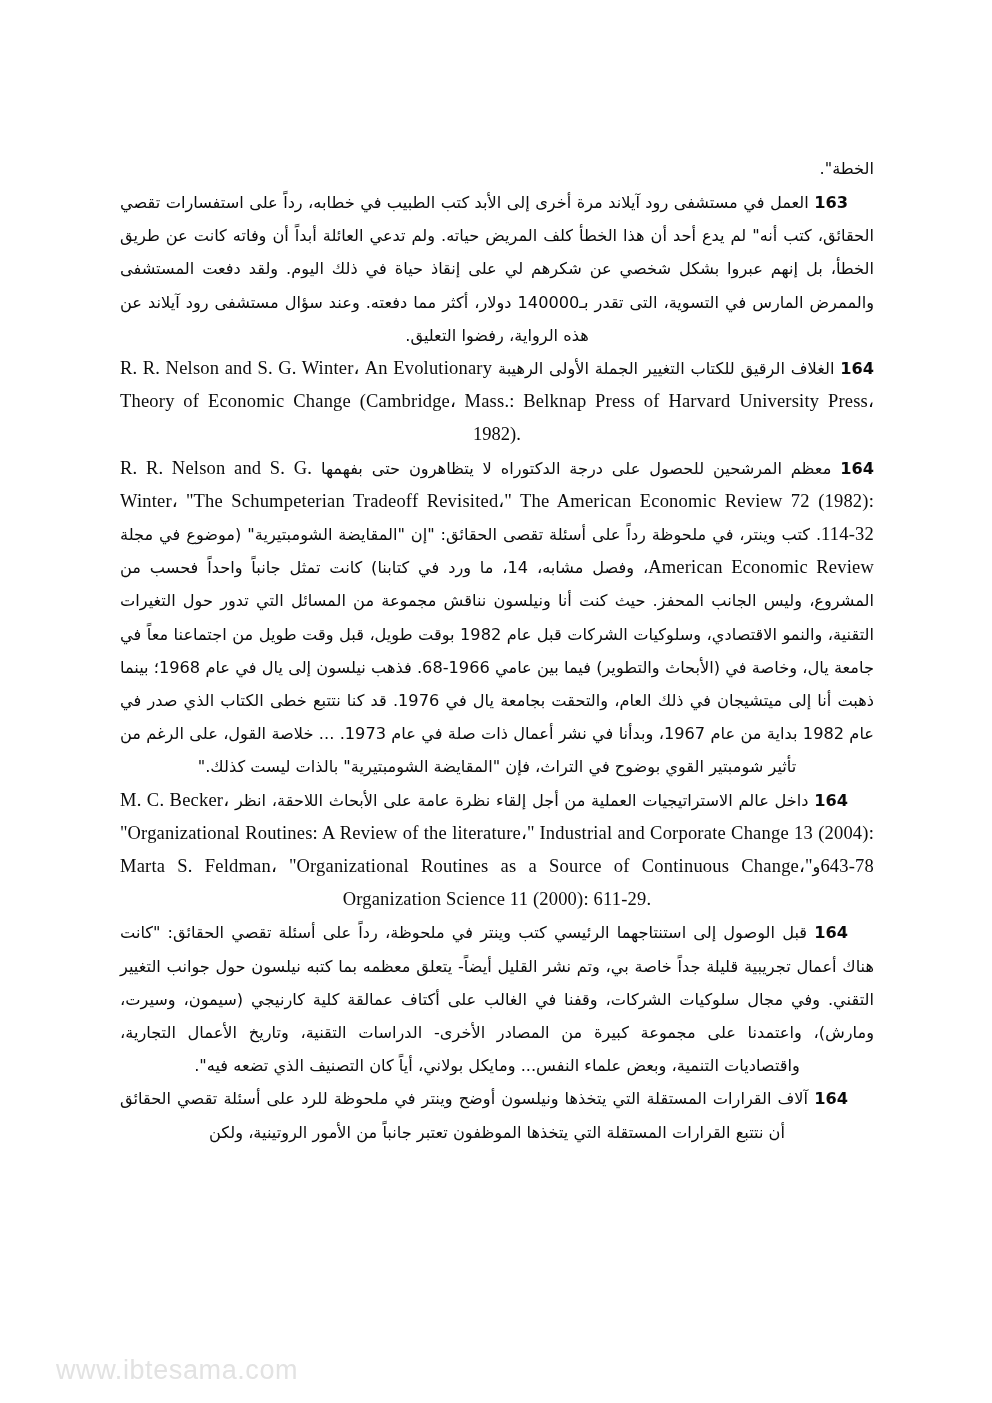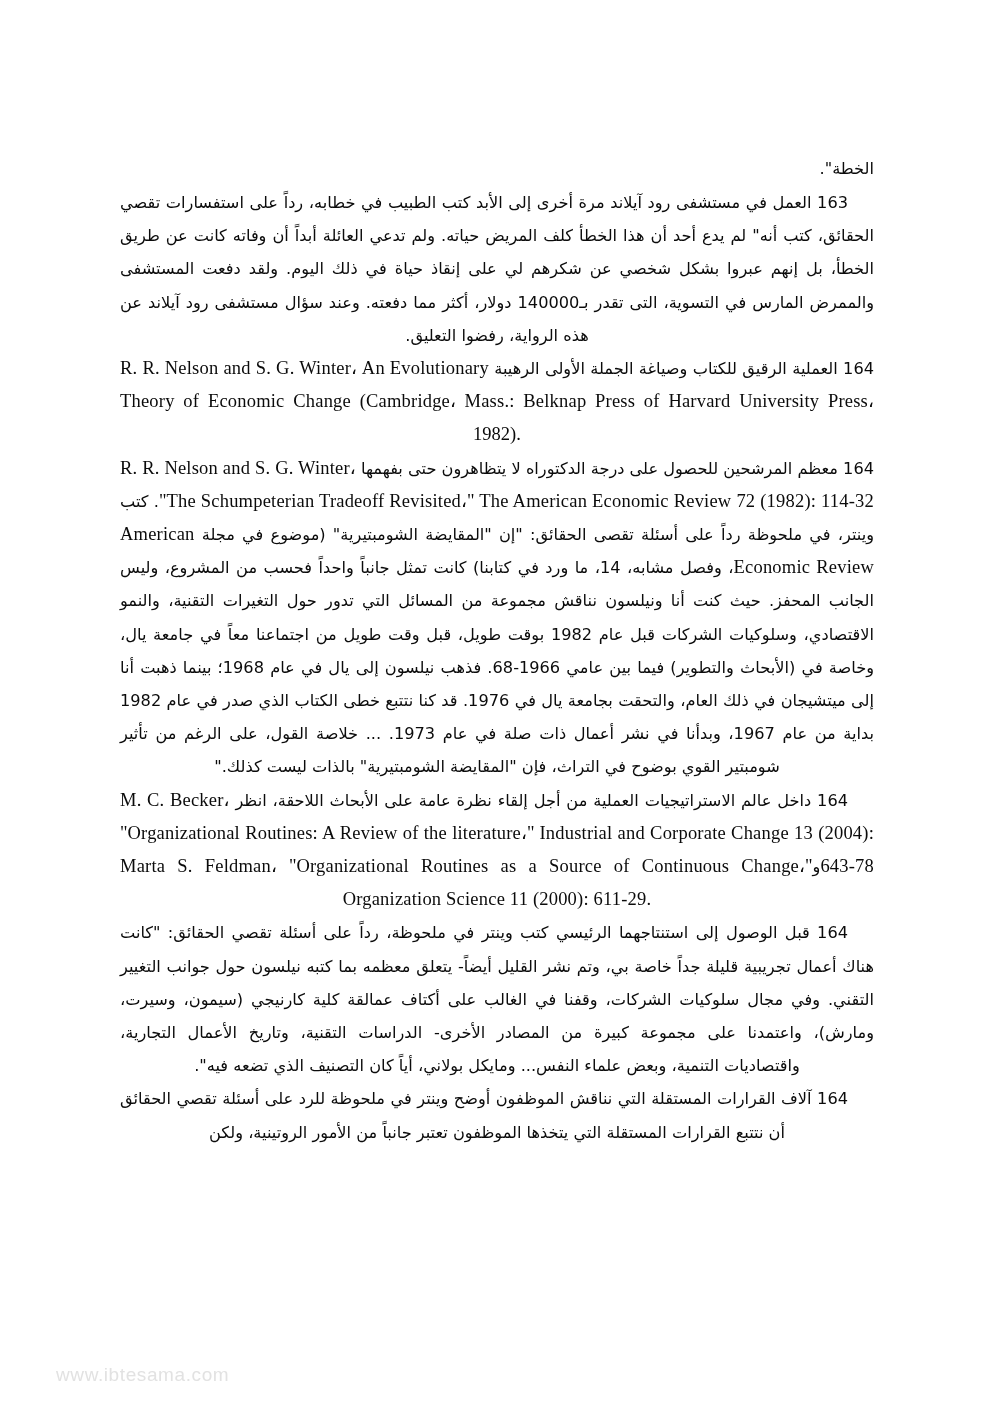--- a/index.html
+++ b/index.html
@@ -75,30 +75,30 @@
   
   .ltr {
     direction: ltr;
     unicode-bidi: embed;
     font-family: "Liberation Serif", "DejaVu Serif", serif;
     font-size: 18.5px;
     letter-spacing: 0.2px;
   }
 
   .note .num {
-    font-weight: normal;
+    font-weight: bold;
   }
 
   
   .watermark {
     position: absolute;
     left: 56px;
     bottom: 17px;
     font-family: "Liberation Sans", "DejaVu Sans", sans-serif;
-    font-size: 19px;
+    font-size: 27px;
     letter-spacing: 0.6px;
     color: #e2e2e2;
     direction: ltr;
     white-space: nowrap;
     user-select: none;
   }
 </style>
 </head>
 <body>
 
@@ -106,36 +106,36 @@
 
   <div class="text-column">
 
     <div class="orphan-line">الخطة".</div>
 
     <p class="note">
       <span class="indent"></span><span class="lead num">163</span><span class="lead"> <span>العمل في مستشفى رود آيلاند مرة أخرى إلى الأبد</span></span><span> كتب الطبيب في خطابه، رداً على استفسارات تقصي الحقائق، كتب أنه" لم يدع أحد أن هذا الخطأ كلف المريض حياته. ولم تدعي العائلة أبداً أن وفاته كانت عن طريق الخطأ، بل إنهم عبروا بشكل شخصي عن شكرهم لي على إنقاذ حياة في ذلك اليوم. ولقد دفعت المستشفى والممرض المارس في التسوية، التى تقدر بـ140000 دولار، أكثر مما دفعته. وعند سؤال مستشفى رود آيلاند عن هذه الرواية، رفضوا التعليق.</span>
     </p>
 
     <p class="note">
-      <span class="lead num">164</span><span class="lead"> <span>العملية الرقيق للكتاب وصياغة الجملة الأولى الرهيبة</span> </span><span class="ltr">R. R. Nelson and S. G. Winter، An Evolutionary Theory of Economic Change (Cambridge، Mass.: Belknap Press of Harvard University Press، 1982).</span>
+      <span class="lead num">164</span><span class="lead"> <span>الغلاف الرقيق للكتاب التغيير الجملة الأولى الرهيبة</span> </span><span class="ltr">R. R. Nelson and S. G. Winter، An Evolutionary Theory of Economic Change (Cambridge، Mass.: Belknap Press of Harvard University Press، 1982).</span>
     </p>
 
     <p class="note">
       <span class="lead num">164</span><span class="lead"> <span>معظم المرشحين للحصول على درجة الدكتوراه لا يتظاهرون حتى بفهمها</span> </span><span class="ltr">R. R. Nelson and S. G. Winter، "The Schumpeterian Tradeoff Revisited،" The American Economic Review 72 (1982): 114-32</span><span>. كتب وينتر، في ملحوظة رداً على أسئلة تقصى الحقائق: "إن "المقايضة الشومبتيرية" (موضوع في مجلة </span><span class="ltr">American Economic Review</span><span>، وفصل مشابه، 14، ما ورد في كتابنا) كانت تمثل جانباً واحداً فحسب من المشروع، وليس الجانب المحفز. حيث كنت أنا ونيلسون نناقش مجموعة من المسائل التي تدور حول التغيرات التقنية، والنمو الاقتصادي، وسلوكيات الشركات قبل عام 1982 بوقت طويل، قبل وقت طويل من اجتماعنا معاً في جامعة يال، وخاصة في (الأبحاث والتطوير) فيما بين عامي 1966-68. فذهب نيلسون إلى يال في عام 1968؛ بينما ذهبت أنا إلى ميتشيجان في ذلك العام، والتحقت بجامعة يال في 1976. قد كنا نتتبع خطى الكتاب الذي صدر في عام 1982 بداية من عام 1967، وبدأنا في نشر أعمال ذات صلة في عام 1973. ... خلاصة القول، على الرغم من تأثير شومبتير القوي بوضوح في التراث، فإن "المقايضة الشومبتيرية" بالذات ليست كذلك."</span>
     </p>
 
     <p class="note">
       <span class="indent"></span><span class="num">164</span><span> <span>داخل عالم الاستراتيجيات العملية من أجل إلقاء نظرة عامة على الأبحاث اللاحقة، انظر</span> </span><span class="ltr">M. C. Becker، "Organizational Routines: A Review of the literature،" Industrial and Corporate Change 13 (2004): 643-78</span><span>و</span><span class="ltr">Marta S. Feldman، "Organizational Routines as a Source of Continuous Change،" Organization Science 11 (2000): 611-29.</span>
     </p>
 
     <p class="note">
       <span class="indent"></span><span class="lead num">164</span><span class="lead"> <span>قبل الوصول إلى استنتاجهما الرئيسي</span></span><span> كتب وينتر في ملحوظة، رداً على أسئلة تقصي الحقائق: "كانت هناك أعمال تجريبية قليلة جداً خاصة بي، وتم نشر القليل أيضاً- يتعلق معظمه بما كتبه نيلسون حول جوانب التغيير التقني. وفي مجال سلوكيات الشركات، وقفنا في الغالب على أكتاف عمالقة كلية كارنيجي (سيمون، وسيرت، ومارش)، واعتمدنا على مجموعة كبيرة من المصادر الأخرى- الدراسات التقنية، وتاريخ الأعمال التجارية، واقتصاديات التنمية، وبعض علماء النفس... ومايكل بولاني، أياً كان التصنيف الذي تضعه فيه".</span>
     </p>
 
     <p class="note">
-      <span class="indent"></span><span class="lead num">164</span><span class="lead"> <span>آلاف القرارات المستقلة التي نناقش الموظفون</span></span><span> أوضح وينتر في ملحوظة للرد على أسئلة تقصي الحقائق أن نتتبع القرارات المستقلة التي يتخذها الموظفون تعتبر جانباً من الأمور الروتينية، ولكن</span>
+      <span class="indent"></span><span class="lead num">164</span><span class="lead"> <span>آلاف القرارات المستقلة التي يتخذها ونيلسون</span></span><span> أوضح وينتر في ملحوظة للرد على أسئلة تقصي الحقائق أن نتتبع القرارات المستقلة التي يتخذها الموظفون تعتبر جانباً من الأمور الروتينية، ولكن</span>
     </p>
 
   </div>
 
   <div class="watermark">www.ibtesama.com</div>
 
 </div>
 
 </body></html>

